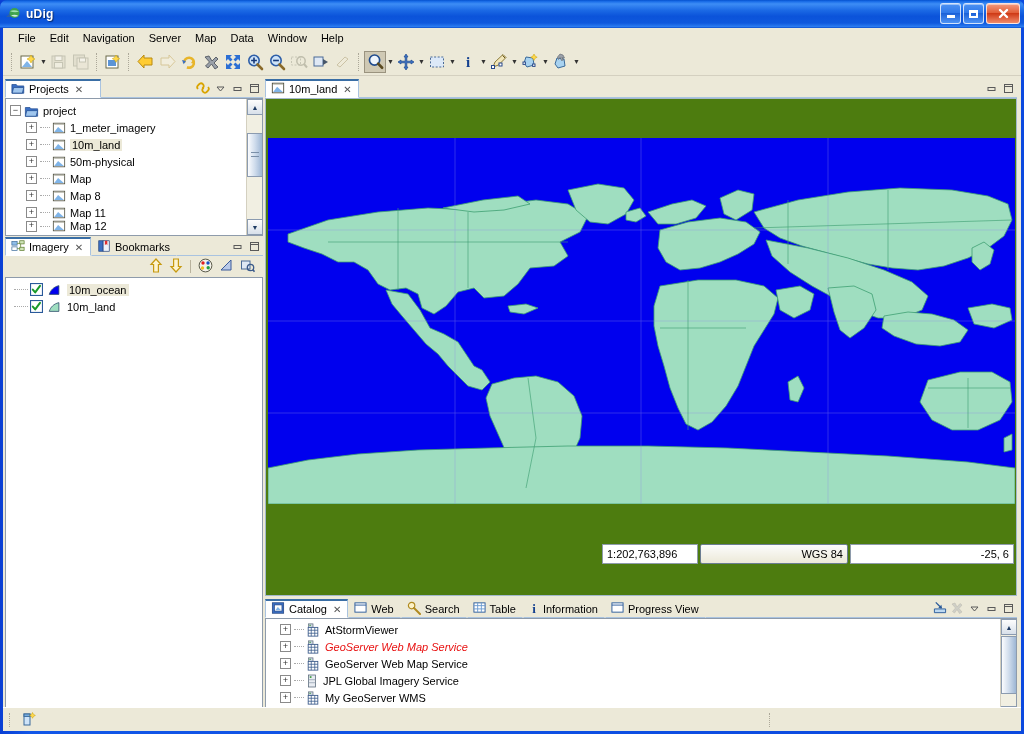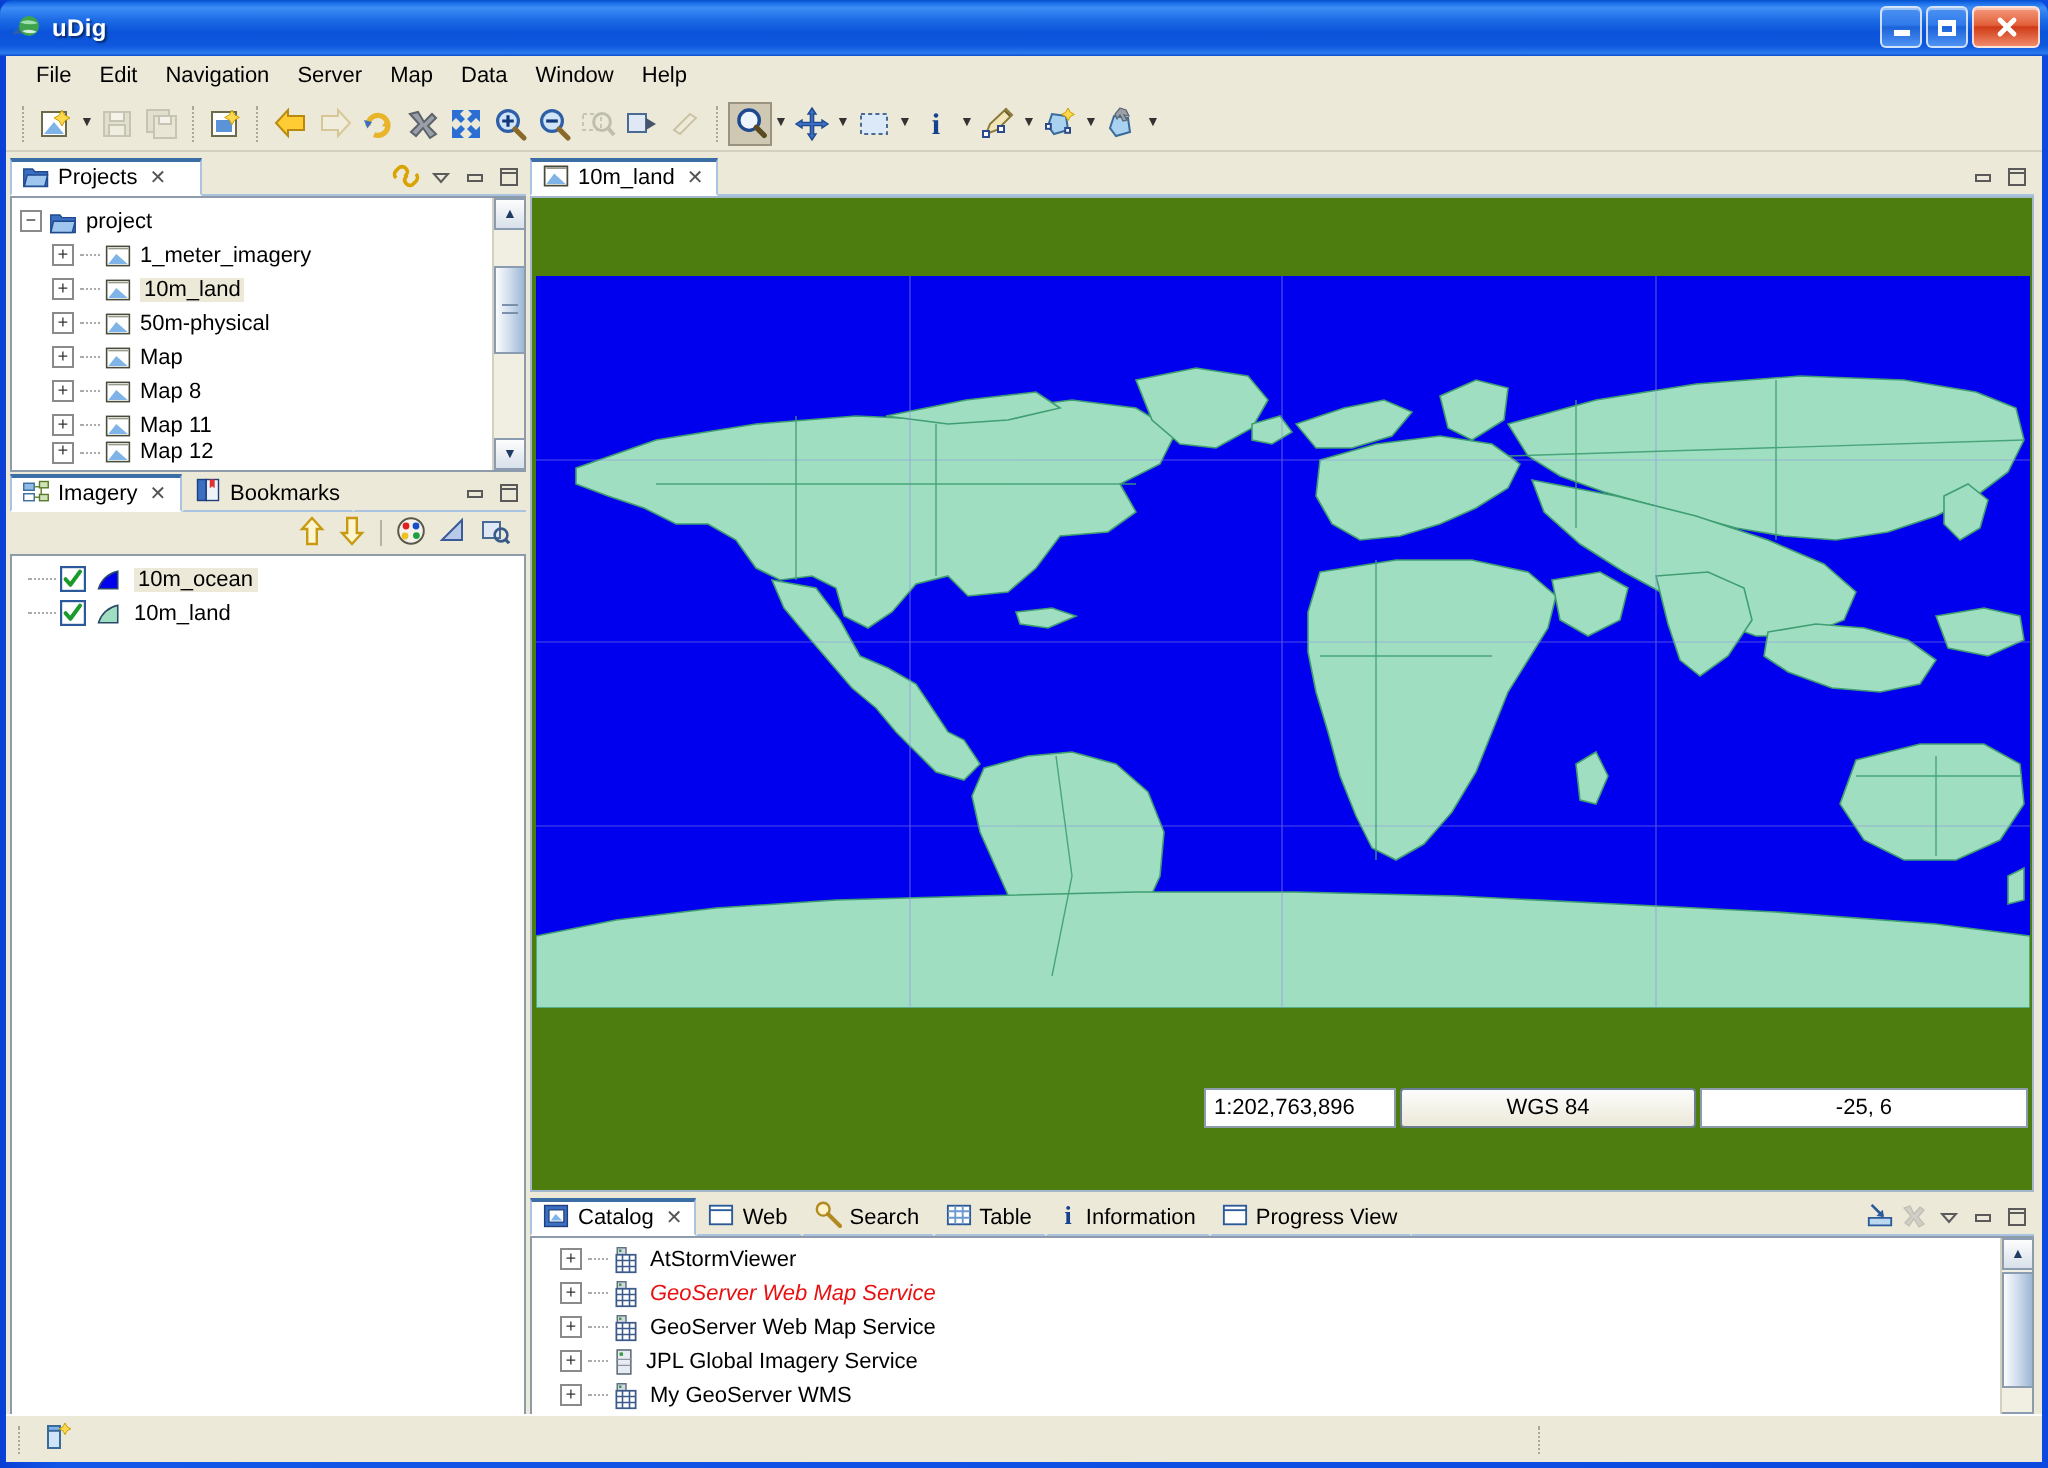--- a/index.html
+++ b/index.html
@@ -158,21 +158,21 @@
     background:#0000ee; overflow:hidden;
   }
   #map-svg { display:block; }
 
   #map-status {
     position:absolute; left:2px; top:443px; width:746px; height:24px;
     display:flex; align-items:center; justify-content:flex-end; gap:2px;
   }
   .status-cell {
     height:20px; border:1px solid #8e9bab; background:#fff;
-    display:flex; align-items:center; justify-content:center;
+    display:flex; align-items:center; justify-content:flex-end;
     font-size:11px; padding:0 4px; overflow:hidden; white-space:nowrap;
   }
   .status-btn {
     background:linear-gradient(to bottom,#fcfcfc,#ece9d8);
     border:1px solid #6b7d91; border-radius:2px;
   }
 
   
   #bottom-panel { position:absolute; left:262px; top:570px; width:756px; height:128px; }
 

